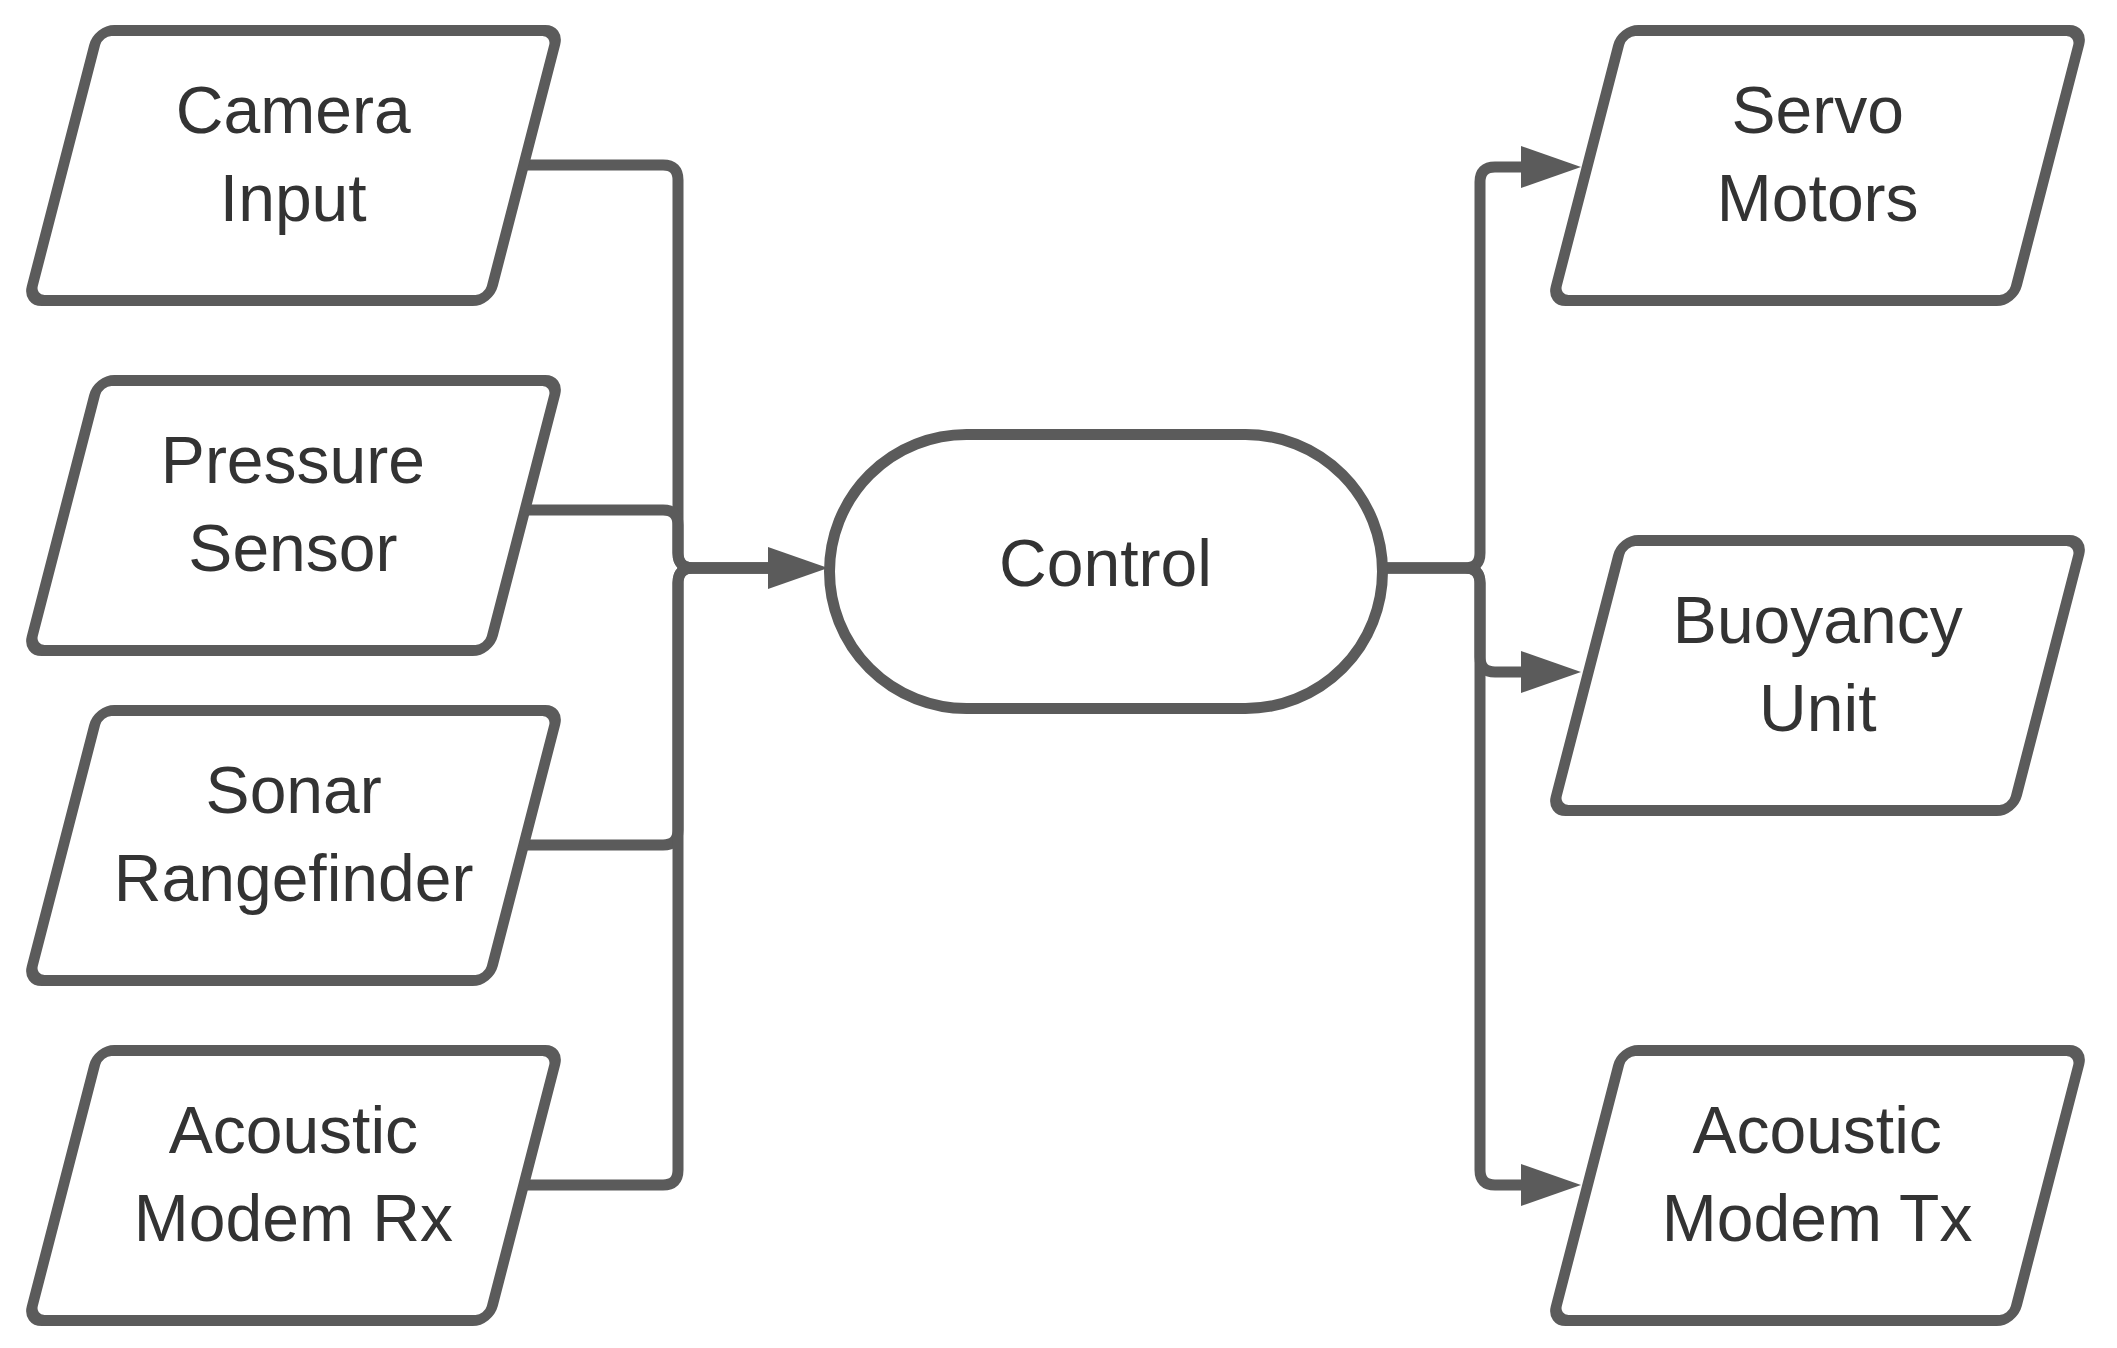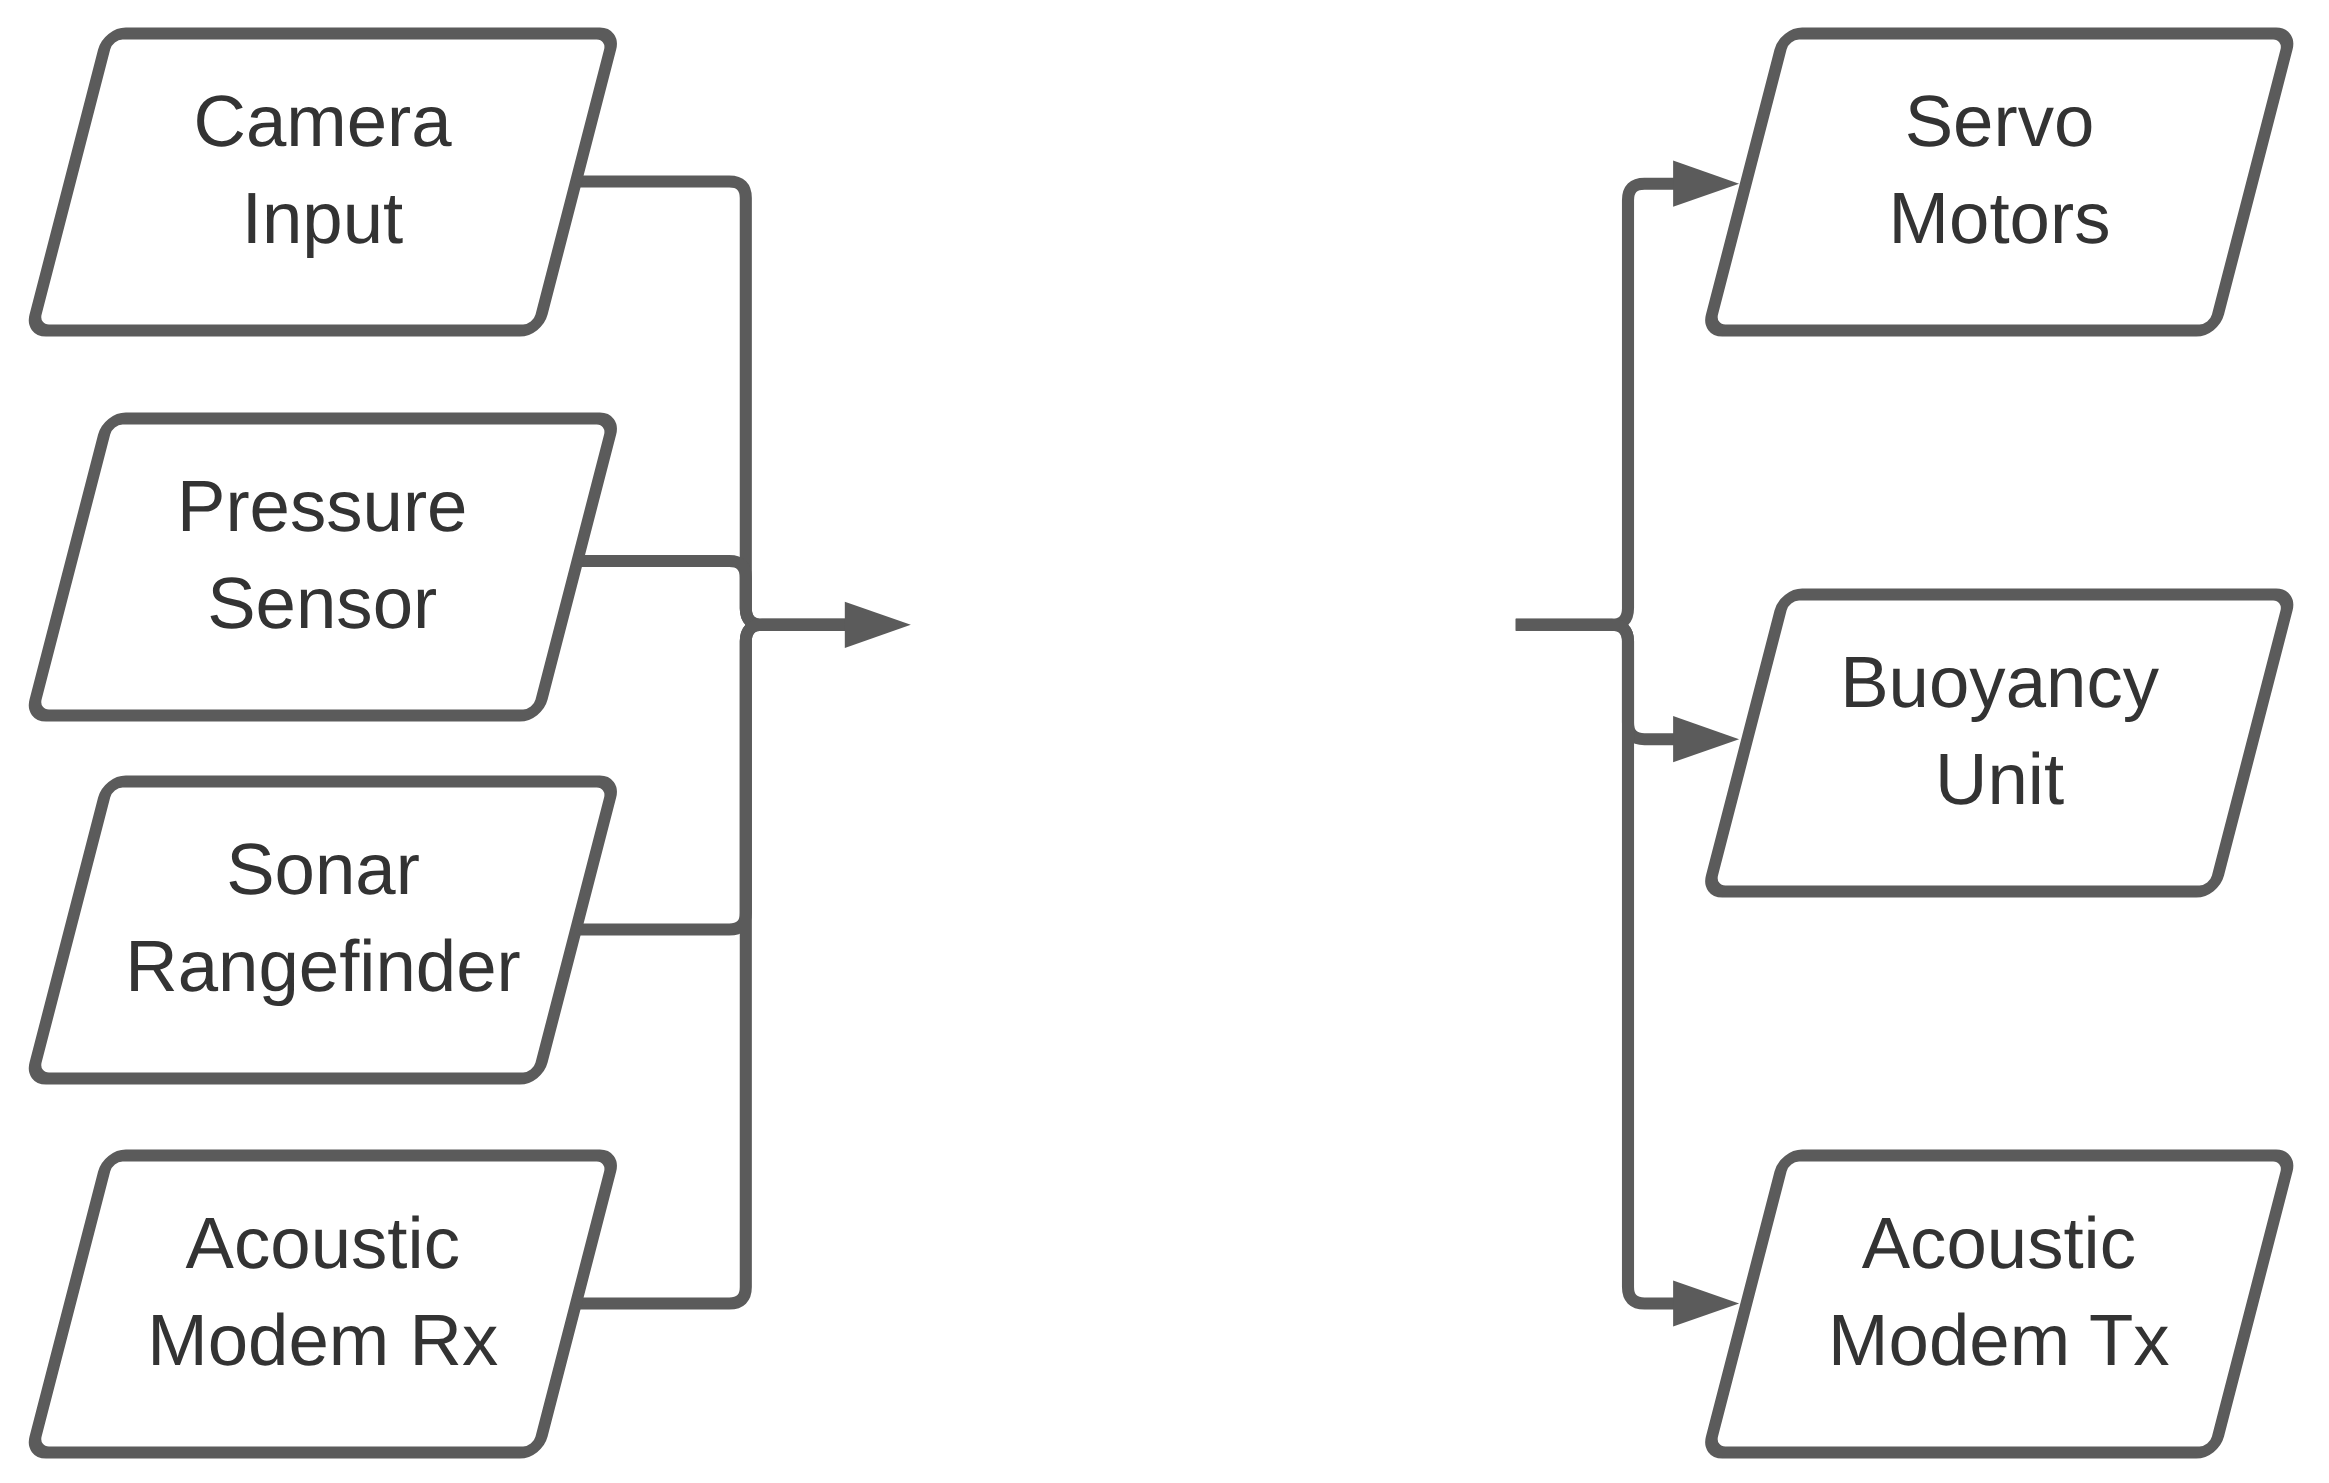--- a/index.html
+++ b/index.html
@@ -102,20 +102,23 @@
   </div>
   <div class="node parallelogram io-left row-sonar">
     <span class="node-label">Sonar
 Rangefinder</span>
   </div>
   <div class="node parallelogram io-left row-4">
     <span class="node-label">Acoustic
 Modem Rx</span>
   </div>
 
+  <div class="node stadium">
+    <span class="node-label">Control</span>
+  </div>
 
   <div class="node parallelogram io-right row-1">
     <span class="node-label">Servo
 Motors</span>
   </div>
   <div class="node parallelogram io-right row-buoyancy">
     <span class="node-label">Buoyancy
 Unit</span>
   </div>
   <div class="node parallelogram io-right row-4">

